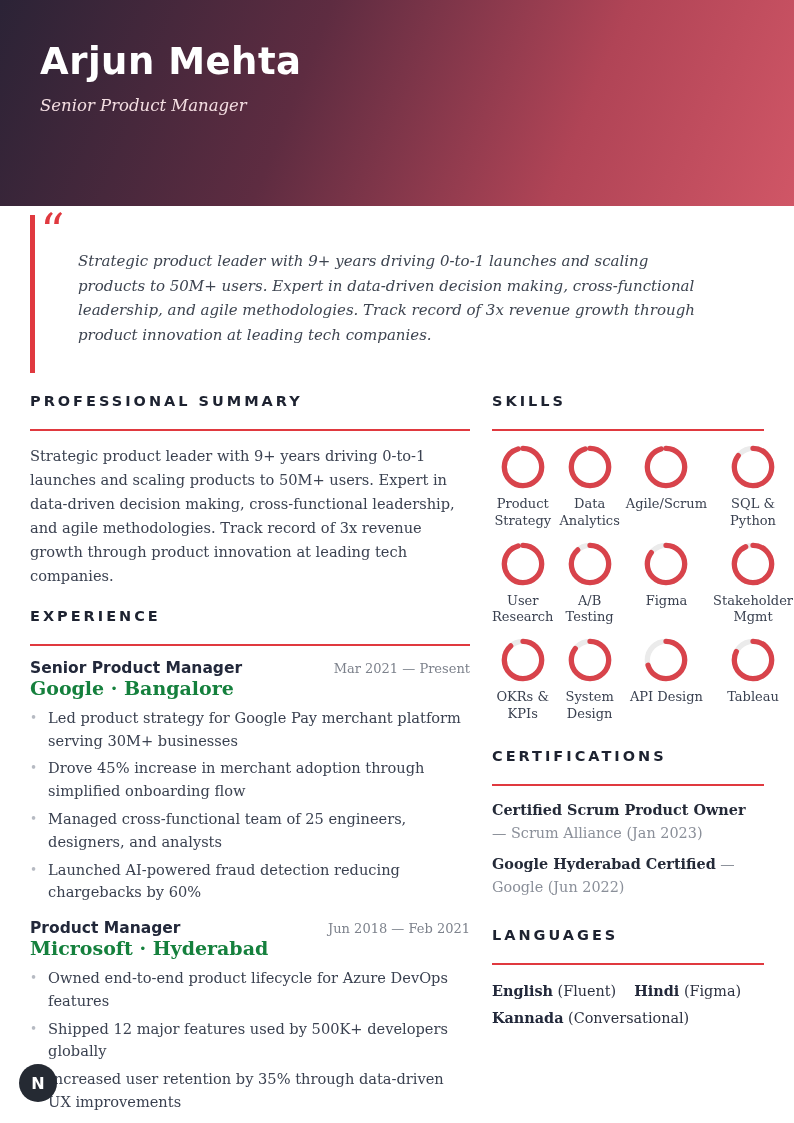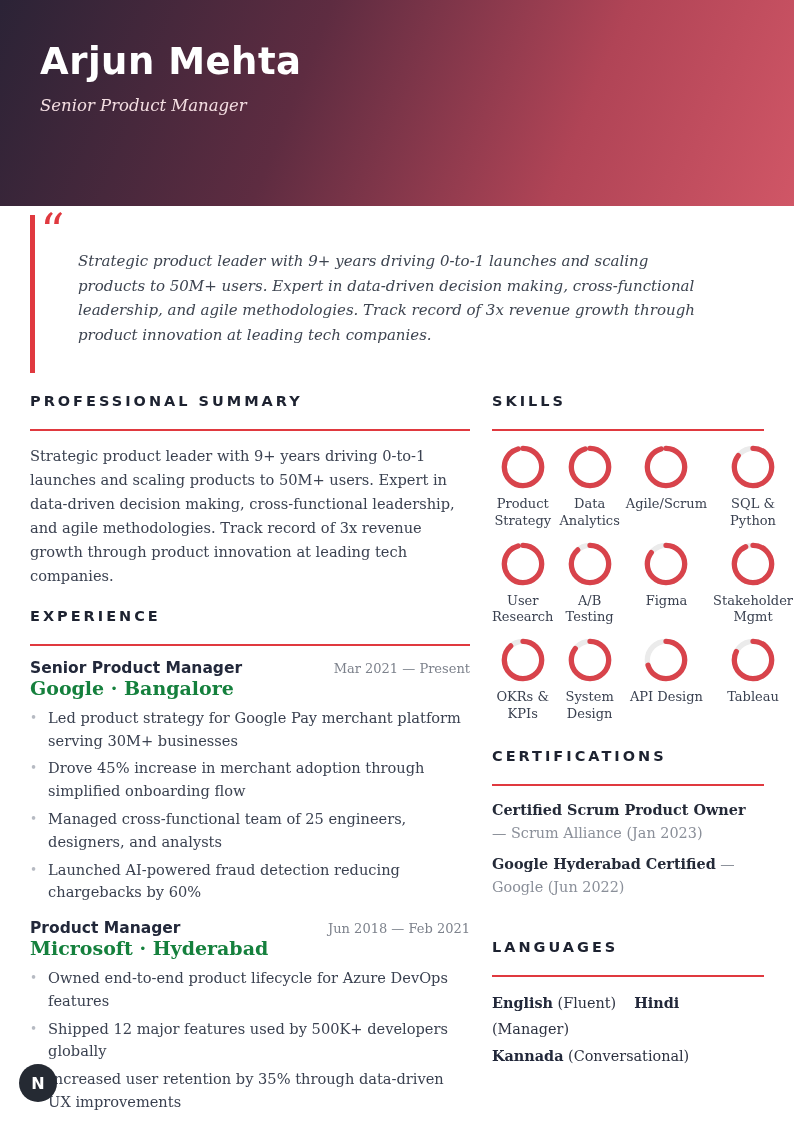--- a/index.html
+++ b/index.html
@@ -262,25 +262,25 @@
       <div class="cert">
         <b>Certified Scrum Product Owner</b>
         <span class="detail">— Scrum Alliance (Jan 2023)</span>
       </div>
       <div class="cert">
         <b>Google Hyderabad Certified</b>
         <span class="detail">— Google (Jun 2022)</span>
       </div>
     </div>
 
-    <div class="section" style="margin-top:40px;">
+    <div class="section" style="margin-top:28px;">
       <div class="sec-head">LANGUAGES</div>
       <div class="langs">
         <div>
-          <span class="lang"><b>English</b> <span>(Fluent)</span></span><span class="lang"><b>Hindi</b> <span>(Manager)</span></span>
+          <span class="lang"><b>English</b> <span>(Fluent)</span></span><span class="lang"><b>Hindi</b> <span>(Figma)</span></span>
         </div>
         <div>
           <span class="lang"><b>Kannada</b> <span>(Conversational)</span></span>
         </div>
       </div>
     </div>
 
   </div>
 </div>
 

